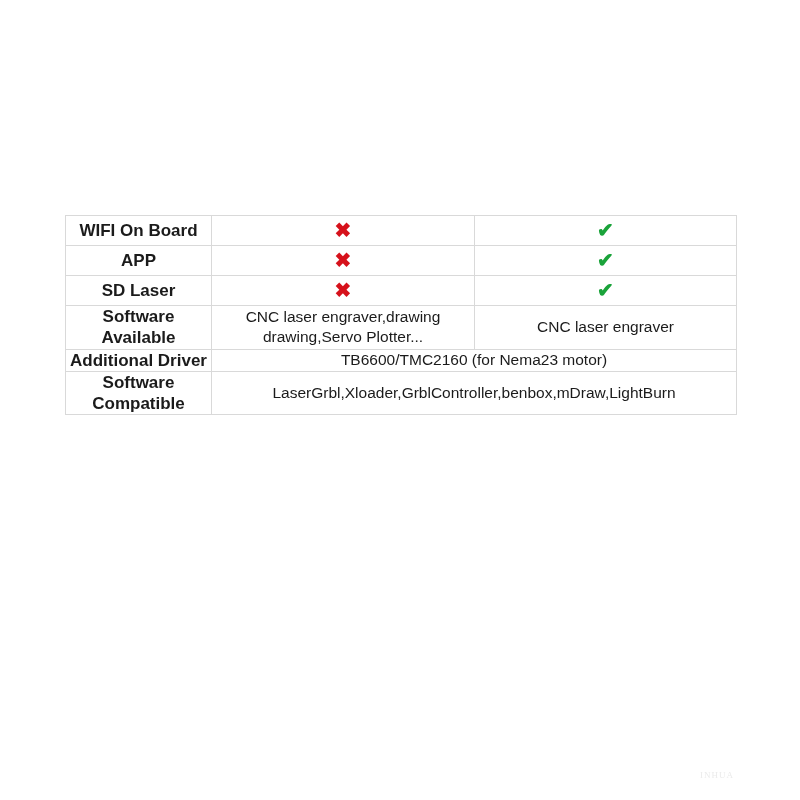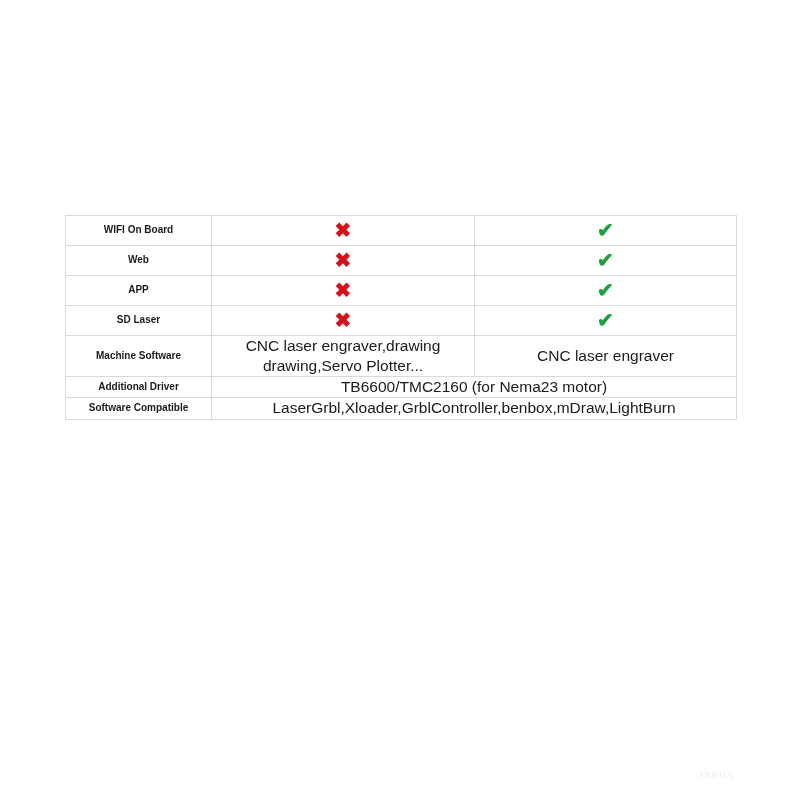--- a/index.html
+++ b/index.html
@@ -36,21 +36,21 @@
     border: 1px solid #d9d9d9;
     padding: 0;
     vertical-align: middle;
     text-align: center;
     color: #1b1b1b;
   }
 
   td.label-cell {
     width: 145px;
     font-weight: bold;
-    font-size: 10px;
+    font-size: 17px;
     line-height: 1.25;
     padding: 5px 4px;
   }
 
   td.value-cell {
     font-size: 15.5px;
     line-height: 1.3;
     padding: 5px 8px;
   }
 
@@ -94,29 +94,20 @@
         <tr>
           <td class="label-cell">WIFI On Board</td>
           <td class="mark-cell col-mid">
             <span class="mark cross">✖</span>
           </td>
           <td class="mark-cell col-right">
             <span class="mark check">✔</span>
           </td>
         </tr>
 
-        <tr>
-          <td class="label-cell">Web</td>
-          <td class="mark-cell">
-            <span class="mark cross">✖</span>
-          </td>
-          <td class="mark-cell">
-            <span class="mark check">✔</span>
-          </td>
-        </tr>
 
         <tr>
           <td class="label-cell">APP</td>
           <td class="mark-cell">
             <span class="mark cross">✖</span>
           </td>
           <td class="mark-cell">
             <span class="mark check">✔</span>
           </td>
         </tr>
@@ -126,21 +117,21 @@
           <td class="mark-cell">
             <span class="mark cross">✖</span>
           </td>
           <td class="mark-cell">
             <span class="mark check">✔</span>
           </td>
         </tr>
 
 
         <tr>
-          <td class="label-cell">Machine Software</td>
+          <td class="label-cell">Software Available</td>
           <td class="value-cell">CNC laser engraver,drawing drawing,Servo Plotter...</td>
           <td class="value-cell">CNC laser engraver</td>
         </tr>
 
 
         <tr>
           <td class="label-cell">Additional Driver</td>
           <td class="value-cell" colspan="2">TB6600/TMC2160 (for Nema23 motor)</td>
         </tr>
 

